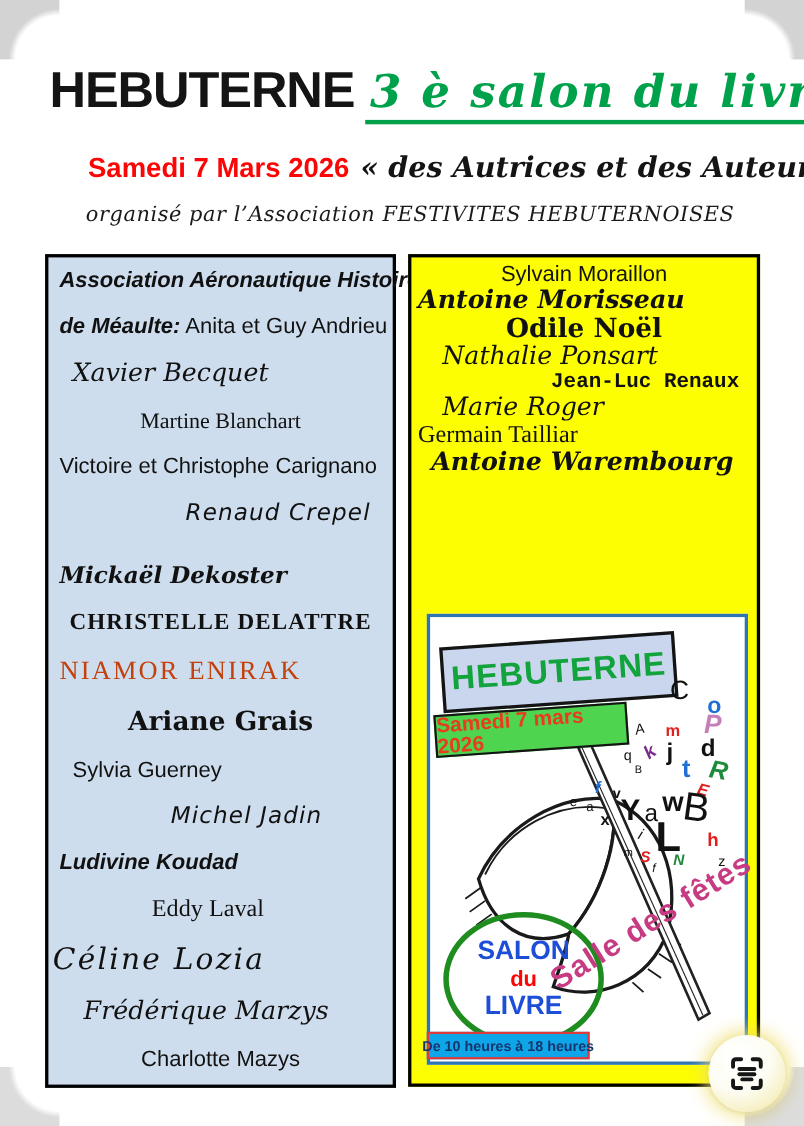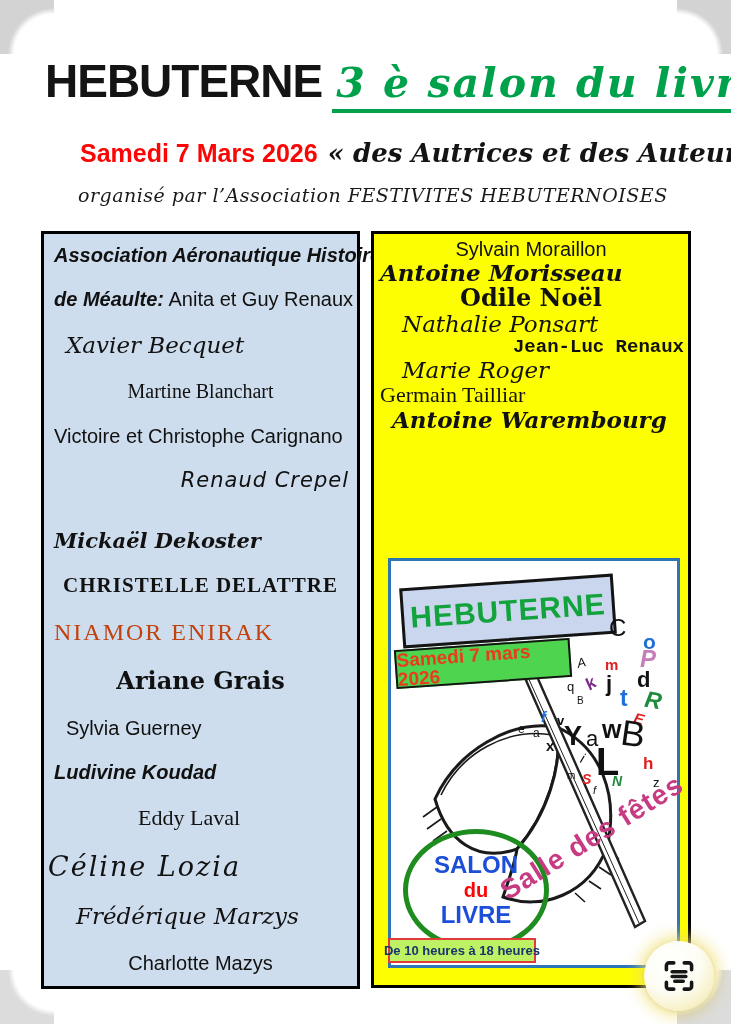--- a/index.html
+++ b/index.html
@@ -41,21 +41,21 @@
   .f-script {font:italic 23px/1.1 "DejaVu Serif",serif;}
   .f-script2{font:italic 27px/1.1 "DejaVu Serif",serif;letter-spacing:2px;}
   .f-scriptb{font:bold italic 21px/1.1 "DejaVu Serif",serif;margin-top:14px;}
   .f-scriptB{font:bold italic 23px/1.1 "DejaVu Serif",serif;}
   .f-deco   {font:bold 24px/1.1 "DejaVu Serif",serif;}
   .f-hand   {font:italic 21px/1.1 "DejaVu Sans",sans-serif;letter-spacing:1px;}
   .f-mono   {font:bold 19px/1.1 "Liberation Mono",monospace;}
   
   .al{text-align:left;}.ac{text-align:center;}.ar{text-align:right;}
   .ml1{padding-left:6px;}.ml2{padding-left:18px;}.ml3{padding-left:28px;}.ml4{padding-left:90px;}
-  .mr1{padding-right:4px;}.mr2{padding-right:60px;}
+  .mr1{padding-right:16px;}.mr2{padding-right:60px;}
 
   
   .poster{position:absolute;left:388px;top:558px;width:292px;height:410px;box-sizing:border-box;
           background:#fff;border:3px solid #2e75b6;}
   .town-banner{position:absolute;left:10px;top:20px;width:208px;height:54px;background:#c9d6ee;
                border:3px solid #141414;transform:rotate(-4deg);display:flex;align-items:center;justify-content:center;
                font:bold 30px/1 "Liberation Sans",sans-serif;color:#13a33c;letter-spacing:1px;}
   .date-banner{position:absolute;left:4px;top:83px;width:172px;height:35px;background:#4fd44f;
                border:2px solid #141414;transform:rotate(-4deg);display:flex;align-items:center;justify-content:center;
                font:bold 19px/1 "Liberation Sans",sans-serif;color:#e93c1d;}
@@ -63,21 +63,21 @@
   .sc{position:absolute;font-family:"Liberation Sans",sans-serif;line-height:1;}
   .book-svg{position:absolute;left:12px;top:98px;}
   .salon-ellipse{position:absolute;left:12px;top:268px;width:146px;height:122px;box-sizing:border-box;
                  border:5px solid #1f8c1f;border-radius:50%;display:flex;flex-direction:column;
                  align-items:center;justify-content:center;gap:3px;background:transparent;}
   .salon-l1,.salon-l3{font:bold 24px/1 "Liberation Sans",sans-serif;color:#1d4ed8;}
   .salon-l2{font:bold 20px/1 "Liberation Sans",sans-serif;color:#fb0505;}
   .venue{position:absolute;left:112px;top:318px;transform:rotate(-32deg);transform-origin:left center;
          font:bold 28px/1 "Liberation Sans",sans-serif;color:#c73b82;letter-spacing:1px;white-space:nowrap;}
   .hours-badge{position:absolute;left:-3px;top:377px;width:148px;height:25px;box-sizing:border-box;
-               background:#bef264;border:2px solid #e03a3a;display:flex;align-items:center;justify-content:center;
+               background:#0ea5e9;border:2px solid #e03a3a;display:flex;align-items:center;justify-content:center;
                font:bold 13px/1 "Liberation Sans",sans-serif;color:#17356b;white-space:nowrap;}
 
   
   .scan-btn{position:absolute;left:644px;top:941px;width:70px;height:70px;border-radius:50%;
             background:radial-gradient(circle at 38% 30%, #ffffff 0%, #fdfdf4 45%, #f7f0c6 75%, #ece2a0 100%);
             box-shadow:0 0 16px 4px rgba(240,222,110,.85), 0 1px 4px rgba(0,0,0,.15);
             display:flex;align-items:center;justify-content:center;cursor:pointer;}
 </style>
 </head>
 <body>
@@ -90,31 +90,32 @@
   </div>
   <div class="subtitle-row">
     <span class="subtitle-date">Samedi 7 Mars 2026</span>
     <span class="subtitle-rest">« des Autrices et des Auteurs »</span>
   </div>
   <div class="organizer">organisé par l’Association FESTIVITES HEBUTERNOISES</div>
 
   <div class="col col-left">
     <div class="row f-sansb al ml1">Association Aéronautique Histoire</div>
     <div class="row al ml1">
-      <span class="f-sansb">de Méaulte:</span><span class="f-sans"> Anita et Guy Renaux</span>
+      <span class="f-sansb">de Méaulte:</span><span class="f-sans"> Anita et Guy Andrieu</span>
     </div>
     <div class="row f-script al ml2">Xavier Becquet</div>
     <div class="row f-serif ac">Martine Blanchart</div>
     <div class="row f-sans al ml1">Victoire et Christophe Carignano</div>
     <div class="row f-hand ar mr1">Renaud Crepel</div>
     <div class="row f-scriptb al ml1">Mickaël Dekoster</div>
     <div class="row f-caps ac">CHRISTELLE DELATTRE</div>
     <div class="row f-grey al ml1">NIAMOR ENIRAK</div>
     <div class="row f-deco ac">Ariane Grais</div>
     <div class="row f-sans al ml2">Sylvia Guerney</div>
+    <div class="row f-hand ar mr2">Michel Jadin</div>
     <div class="row f-sansb al ml1">Ludivine Koudad</div>
     <div class="row f-serif2 al ml4">Eddy Laval</div>
     <div class="row f-script2 al">Céline Lozia</div>
     <div class="row f-script al ml3">Frédérique Marzys</div>
     <div class="row f-sans ac">Charlotte Mazys</div>
   </div>
 
   <div class="col col-right">
     <div class="right-list">
       <div class="row f-sans ac">Sylvain Moraillon</div>

